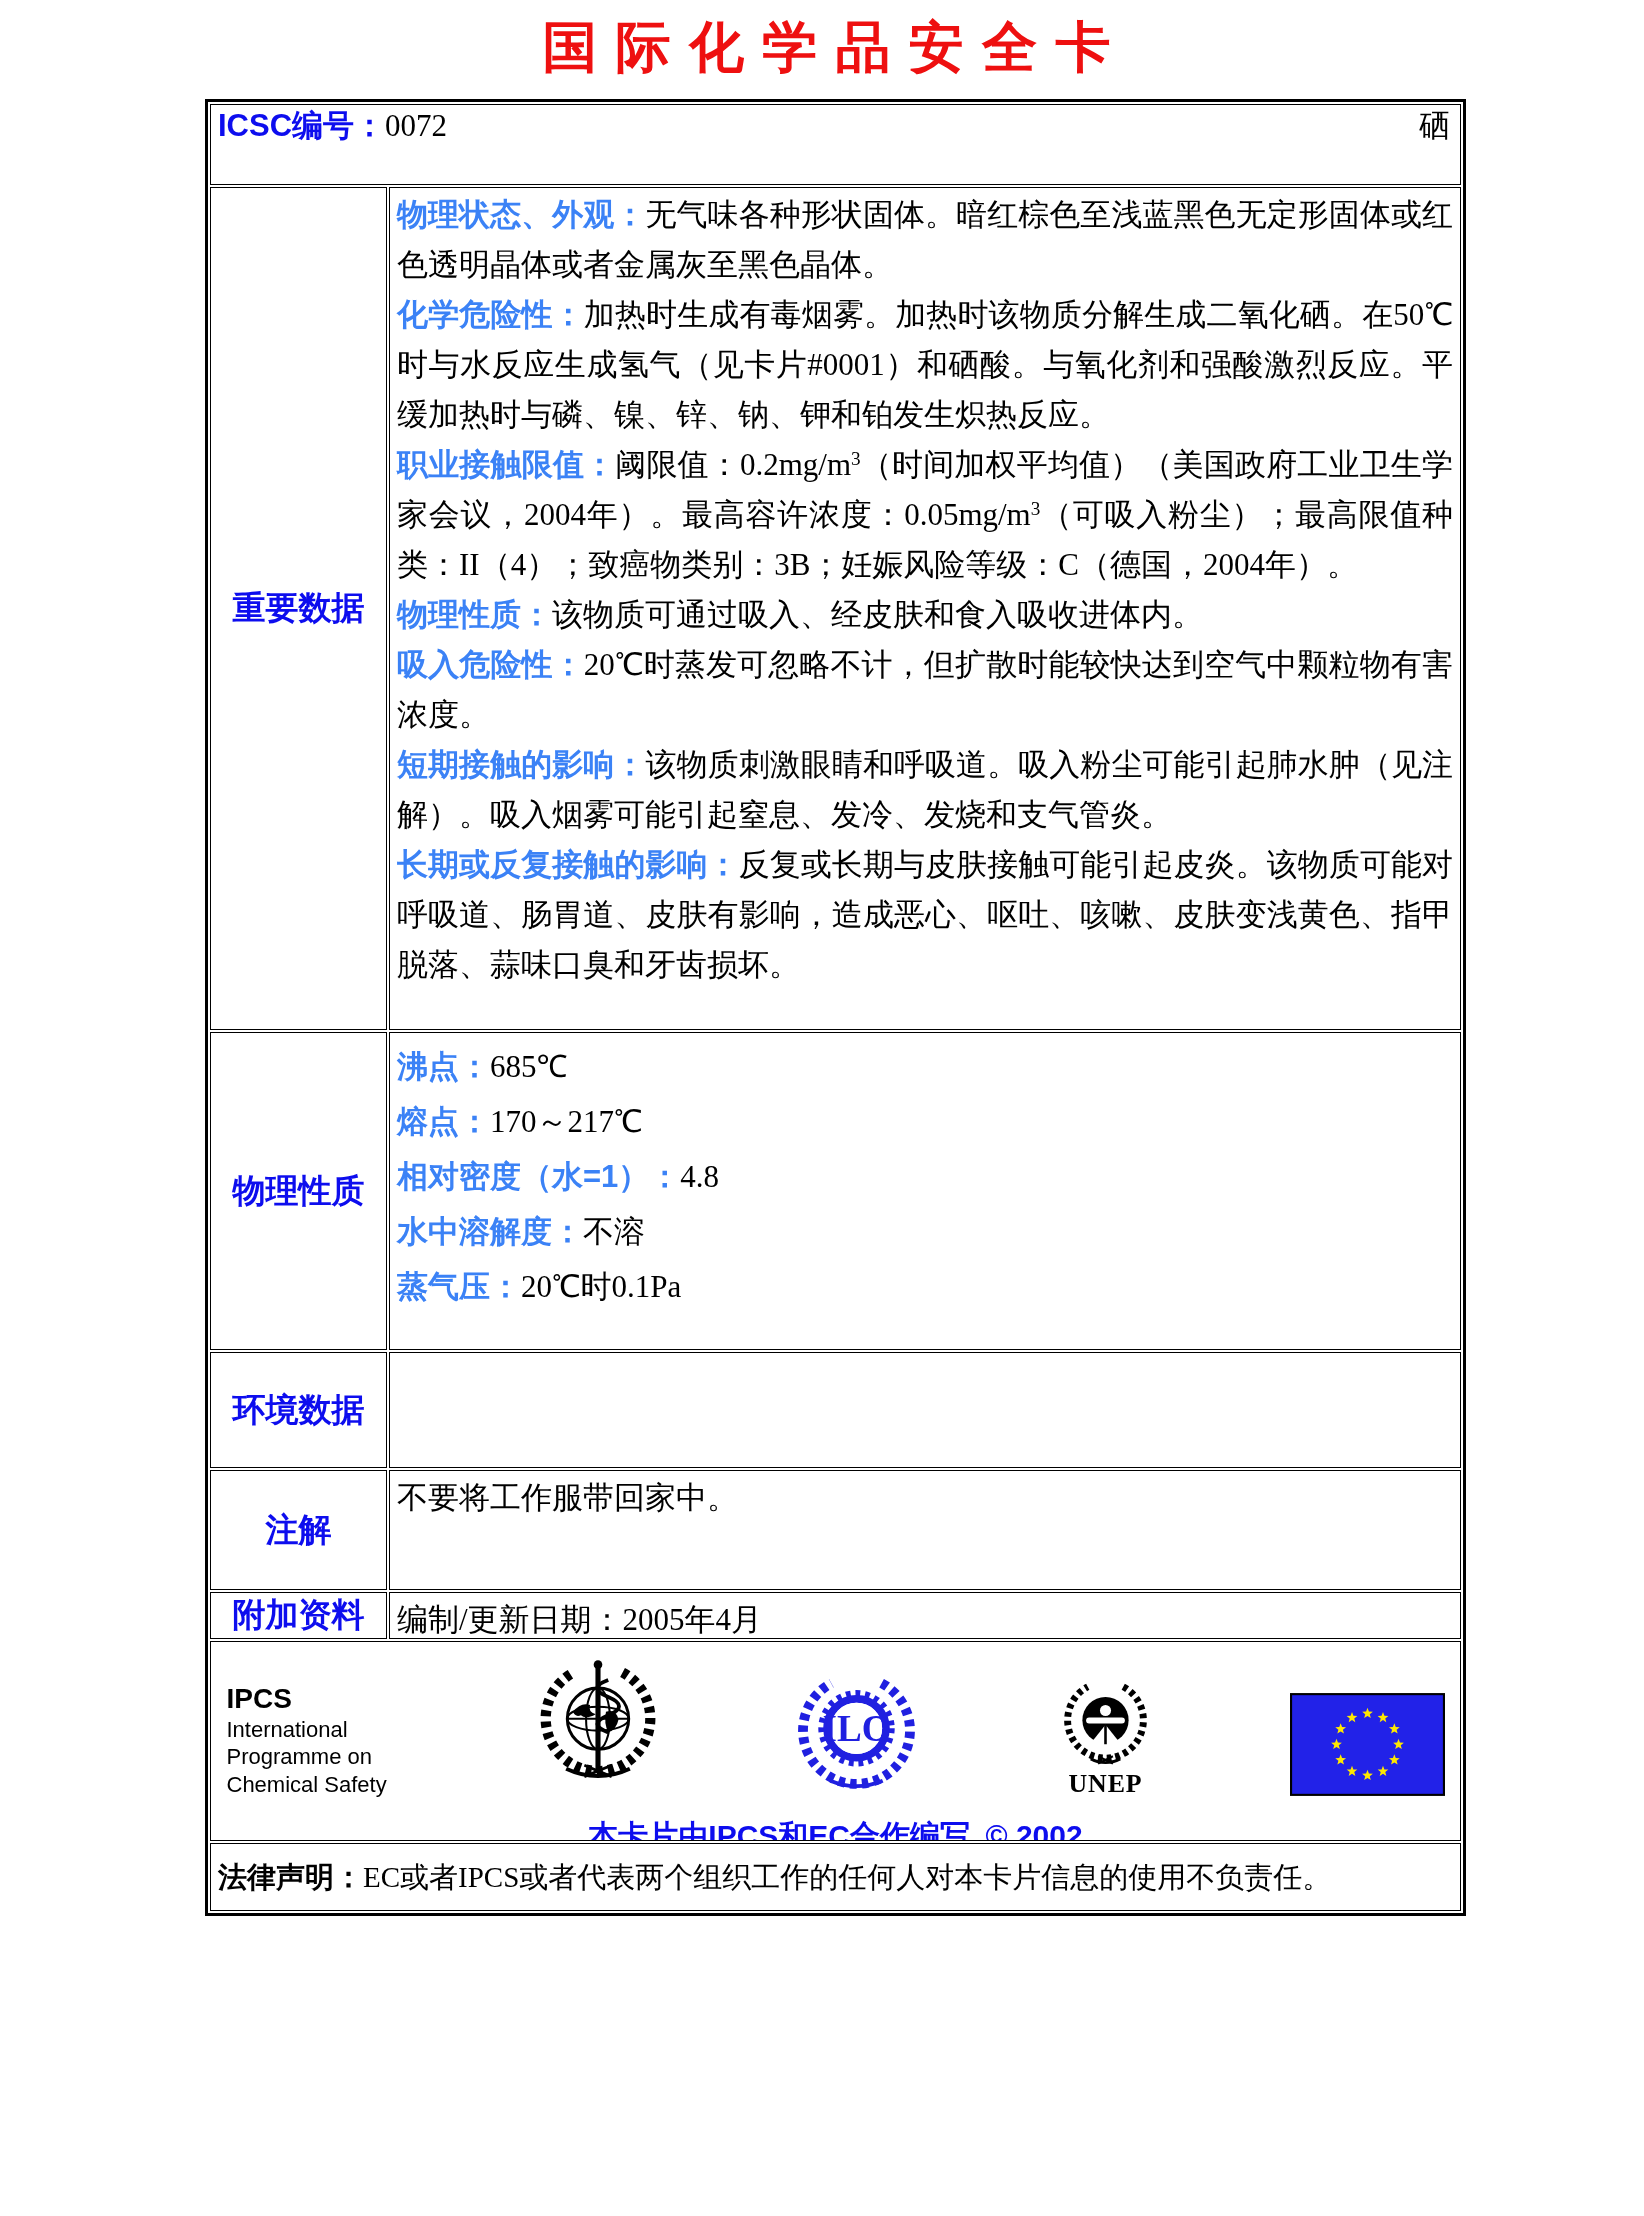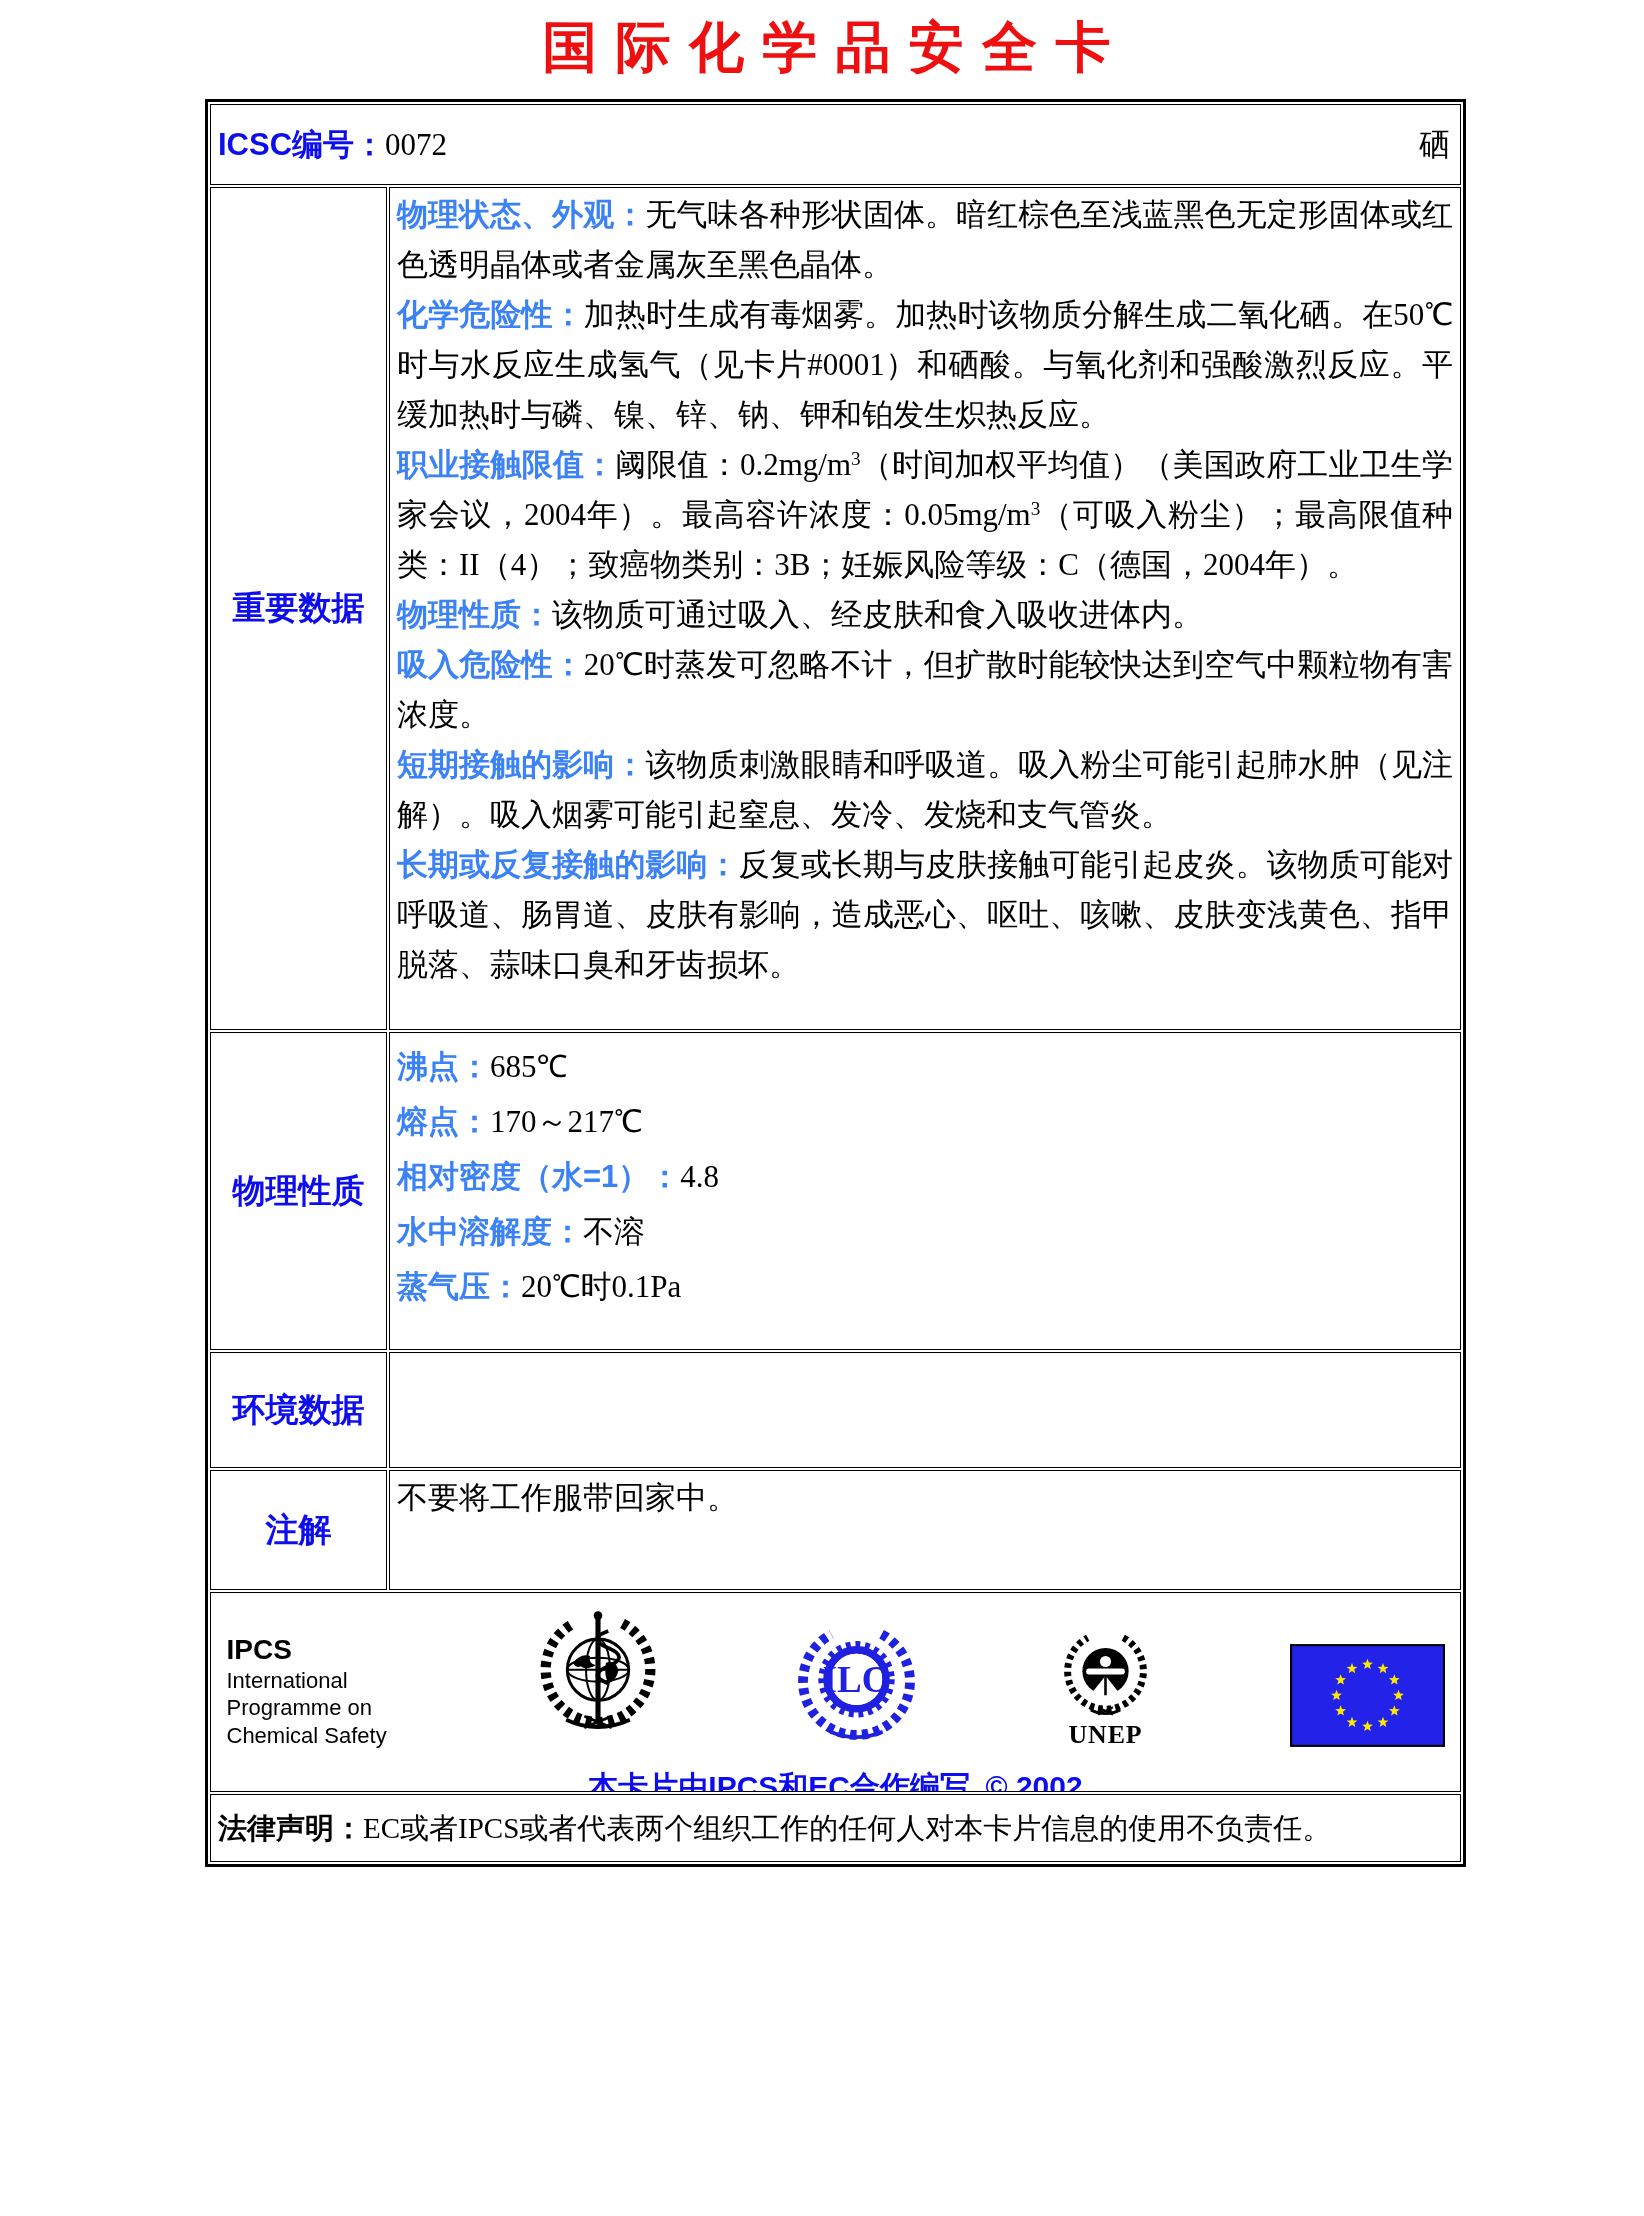--- a/index.html
+++ b/index.html
@@ -30,21 +30,21 @@
     border-collapse: separate;
     border-spacing: 2.8px;
     border: 3.5px solid #000;
     background: #fff;
   }
   td { border: 1.4px solid #000; background: #fff; padding: 0; }
   col.label-col { width: 177px; }
 
   
   .header-flex {
-    display: flex; justify-content: space-between; align-items: center;
+    display: flex; justify-content: space-between; 
     height: 79px; padding: 0 7px;
     font-size: 31px;
   }
   .icsc-label {
     font-family: "Liberation Sans", sans-serif;
     font-weight: bold; color: #0d0dee;
   }
   .icsc-number { color:#000; }
   .substance-name { color:#000; padding-right: 2.8px; }
 
@@ -158,20 +158,28 @@
 
   <tr>
     <td class="rowlabel">注解</td>
     <td class="content">
       <div class="cellbox cb-notes">
             <div class="item">不要将工作服带回家中。</div>
           </div>
     </td>
   </tr>
 
+  <tr>
+    <td class="rowlabel">附加资料</td>
+    <td class="content">
+      <div class="cellbox cb-additional">
+            <div class="item">编制/更新日期：2005年4月</div>
+          </div>
+    </td>
+  </tr>
 
   <tr>
     <td colspan="2">
       <div class="logos-cell-inner">
         <div class="logos-row">
           <div class="ipcs-block">
             <div class="ipcs-title">IPCS</div>
             <div class="ipcs-line">International</div>
             <div class="ipcs-line">Programme on</div>
             <div class="ipcs-line">Chemical Safety</div>

